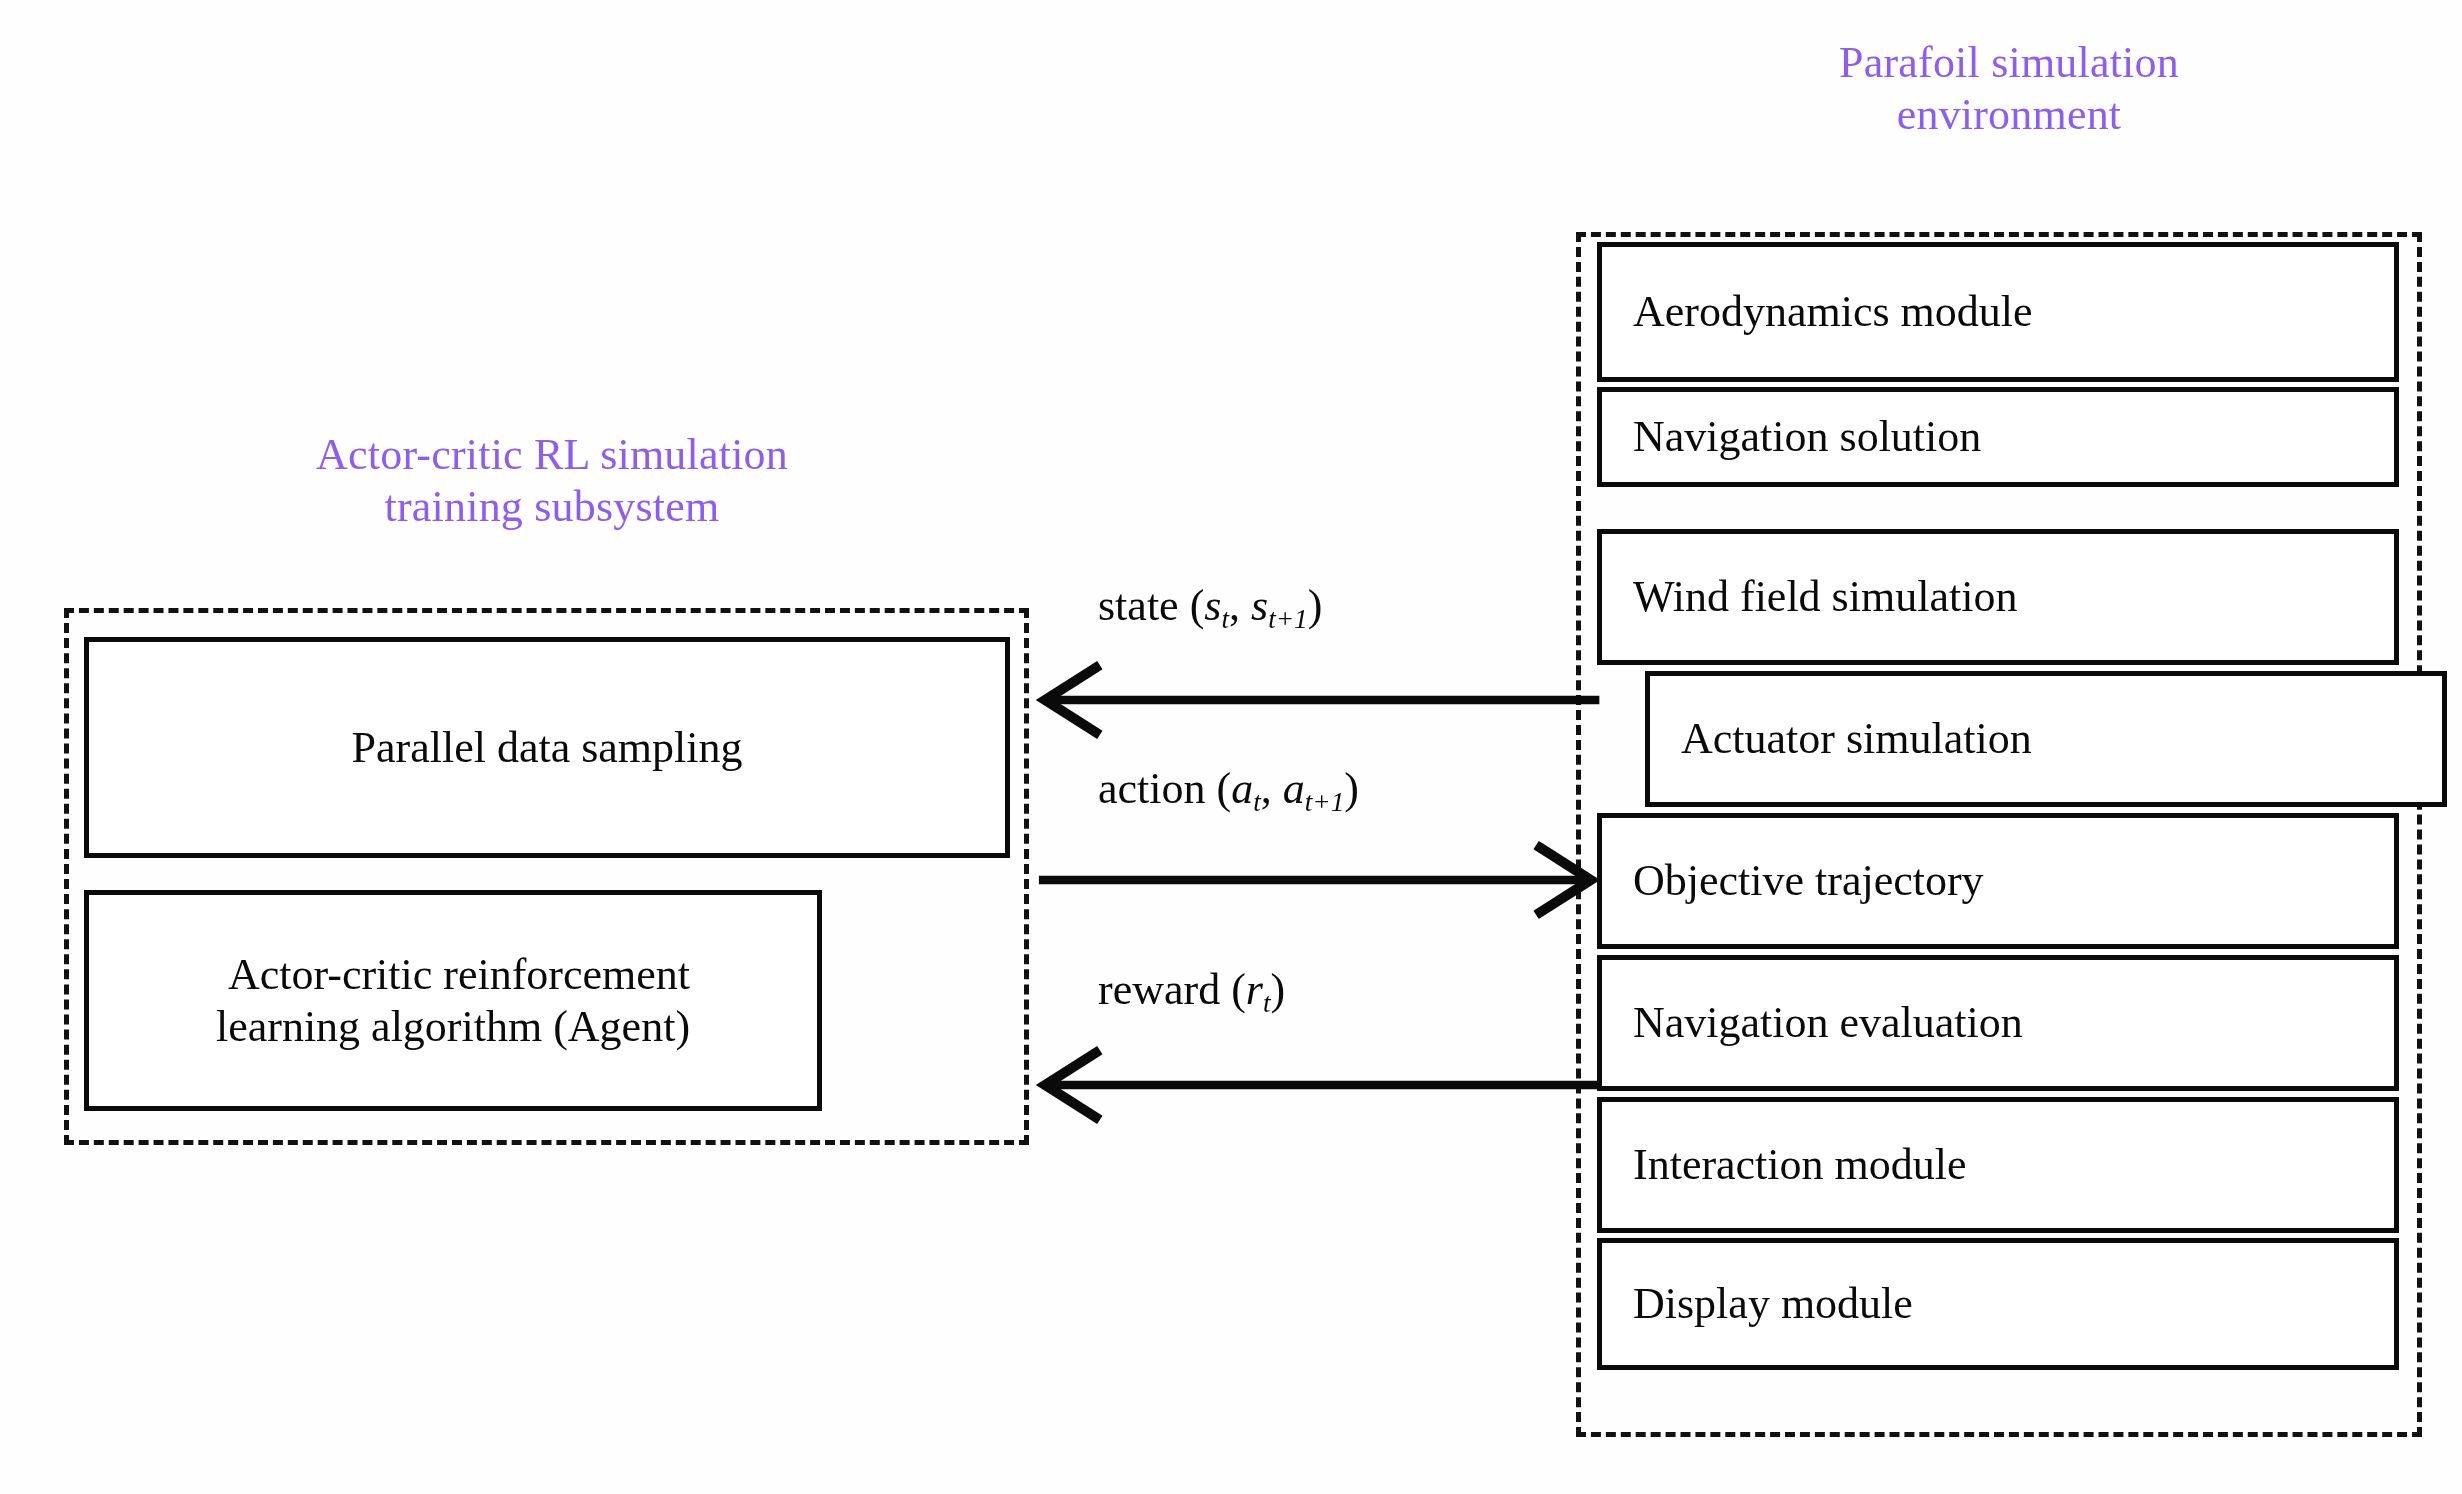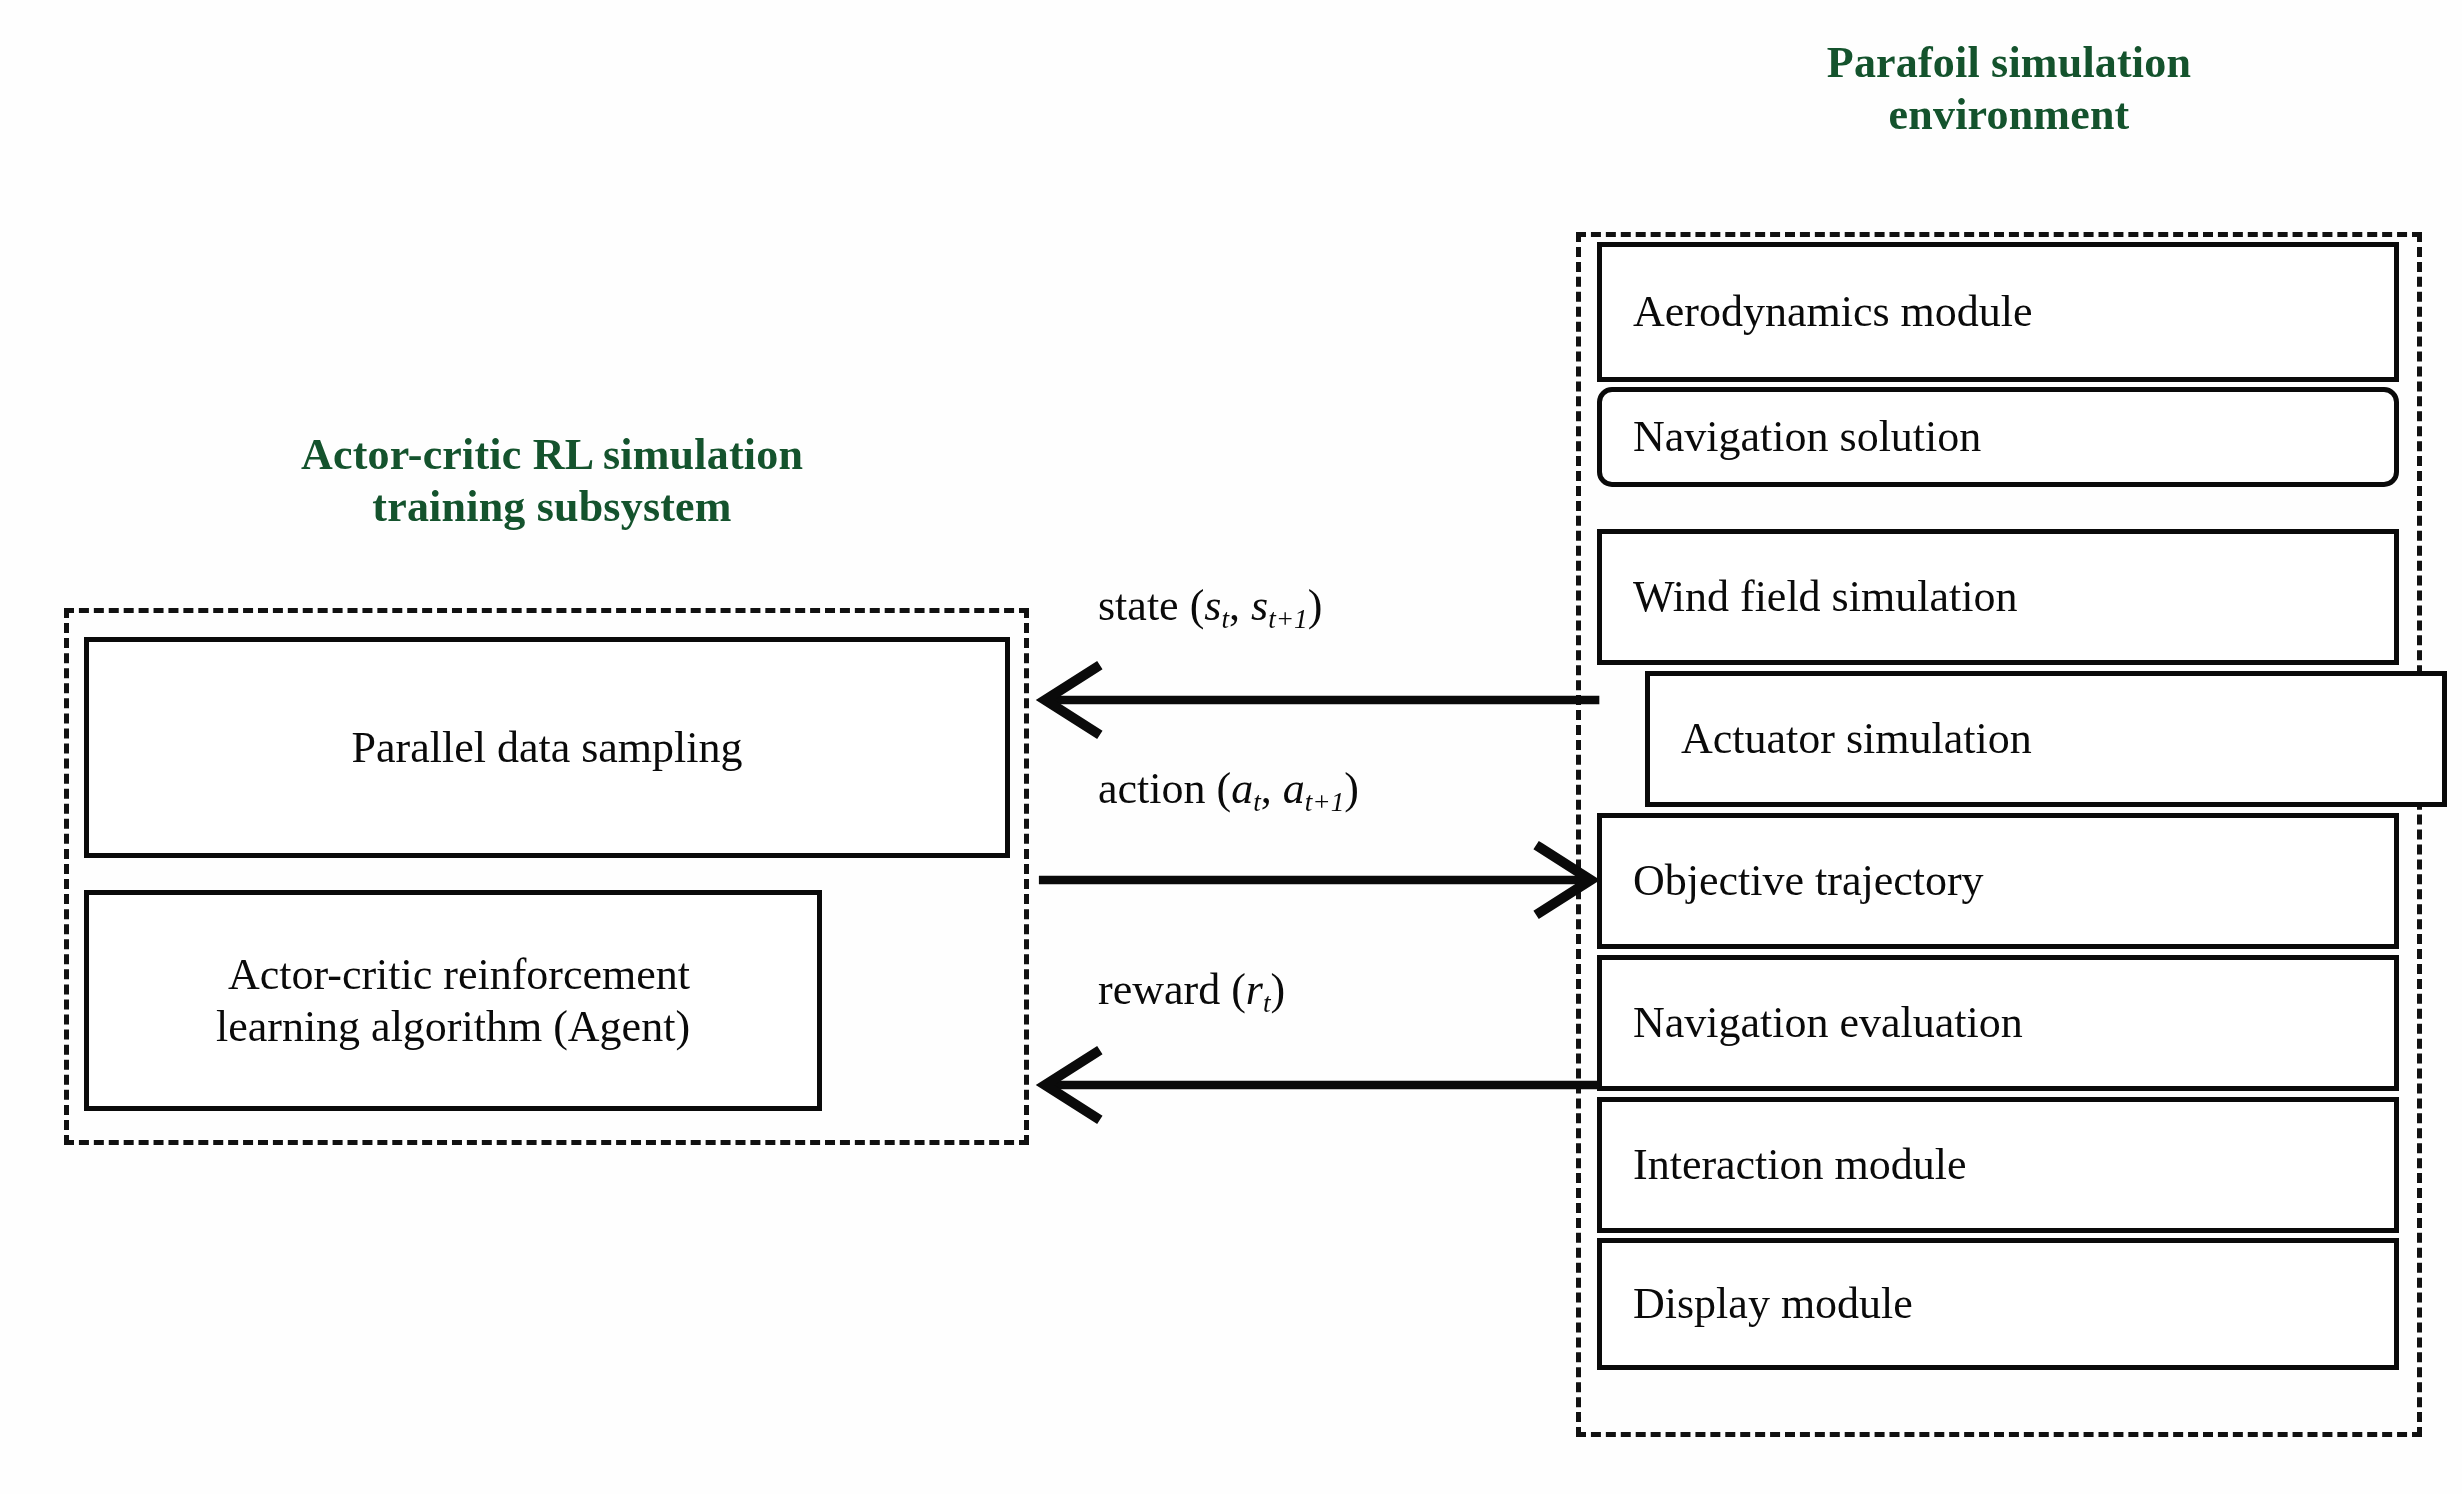--- a/index.html
+++ b/index.html
@@ -13,26 +13,26 @@
     height: 1495px;
     background: #fefefe;
     font-family: "Liberation Serif", "DejaVu Serif", serif;
     color: #0b0b0b;
     overflow: hidden;
   }
 
   
   .section-title {
     position: absolute;
-    font-weight: bold;
+    font-weight: normal;
     font-size: 44px;
     line-height: 1.18;
     text-align: center;
     letter-spacing: 0.2px;
-    color: #14532d;
+    color: #8b5cf6;
     white-space: pre-line;
   }
   #title-right {
     left: 1641px;
     top: 37px;
     width: 736px;
   }
   #title-left {
     left: 138px;
     top: 429px;
@@ -82,21 +82,21 @@
   }
   .module-box .box-label { display: block; white-space: pre-line; }
 
   
   #box-sampling { left: 84px; top: 637px; width: 926px; height: 221px; }
   #box-agent    { left: 84px; top: 890px; width: 738px; height: 221px; text-align: right; }
 
   
   .env-box { left: 1597px; width: 802px; }
   #env-0 { top: 242px;  height: 140px; }
-  #env-1 { top: 387px;  height: 100px; border-radius: 15px; }
+  #env-1 { top: 387px;  height: 100px; }
   #env-2 { top: 529px;  height: 136px; }
   #env-3 { top: 671px;  height: 136px; margin-left: 48px; }
   #env-4 { top: 813px; height: 136px; }
   #env-5 { top: 955px; height: 136px; }
   #env-6 { top: 1097px; height: 136px; }
   #env-7 { top: 1238px; height: 132px; }
 
   
   .arrow { position: absolute; }
   .arrow svg { display: block; overflow: visible; }

